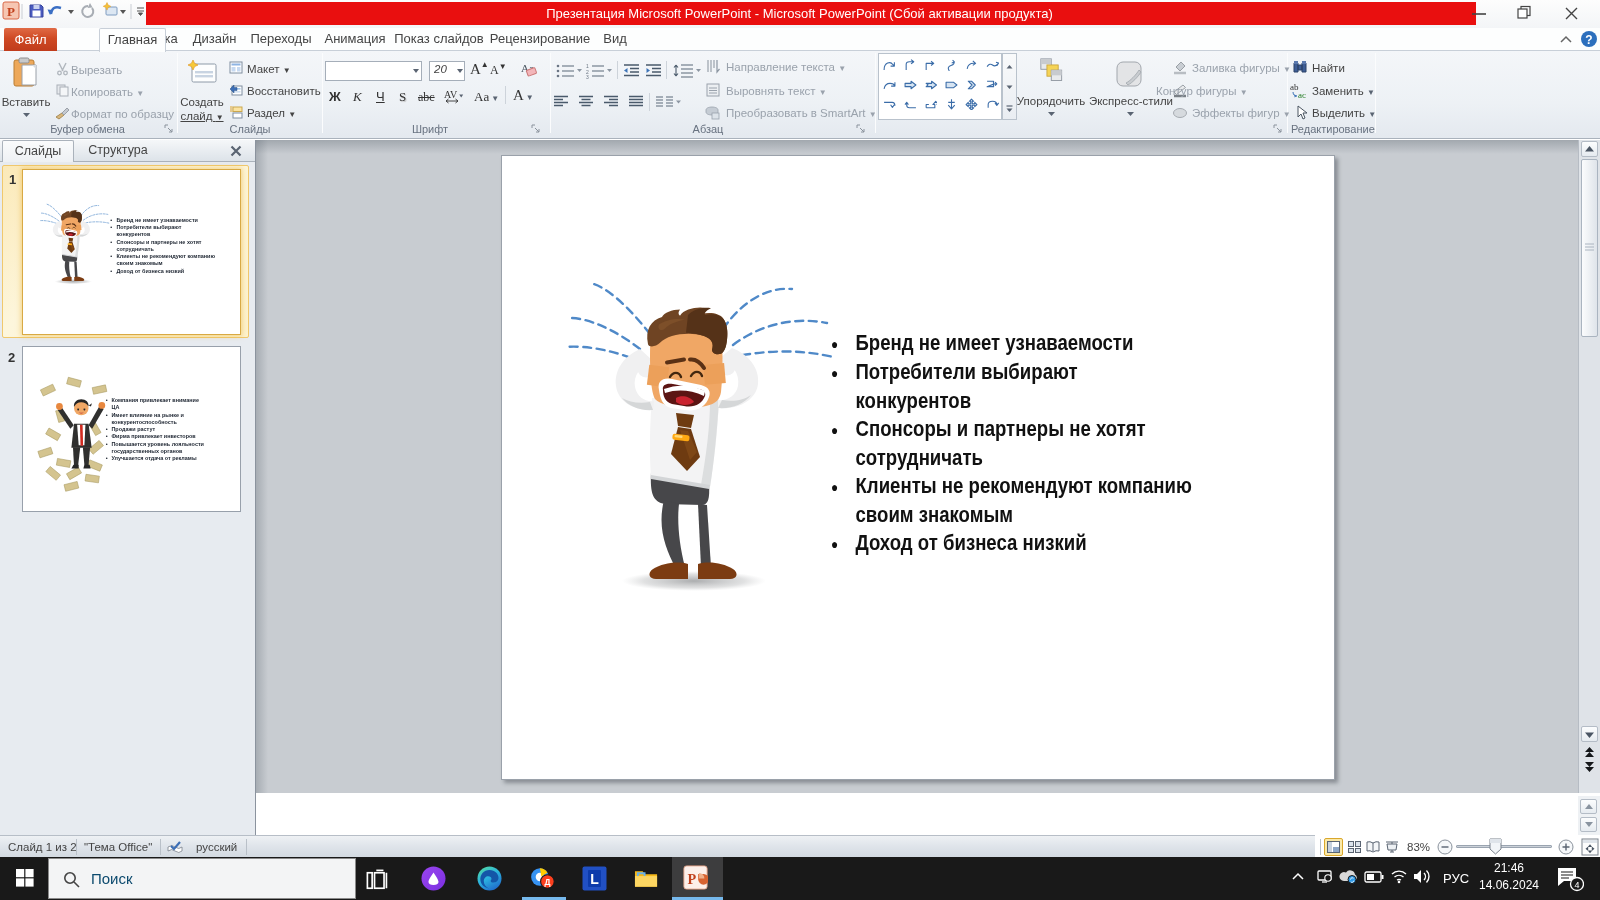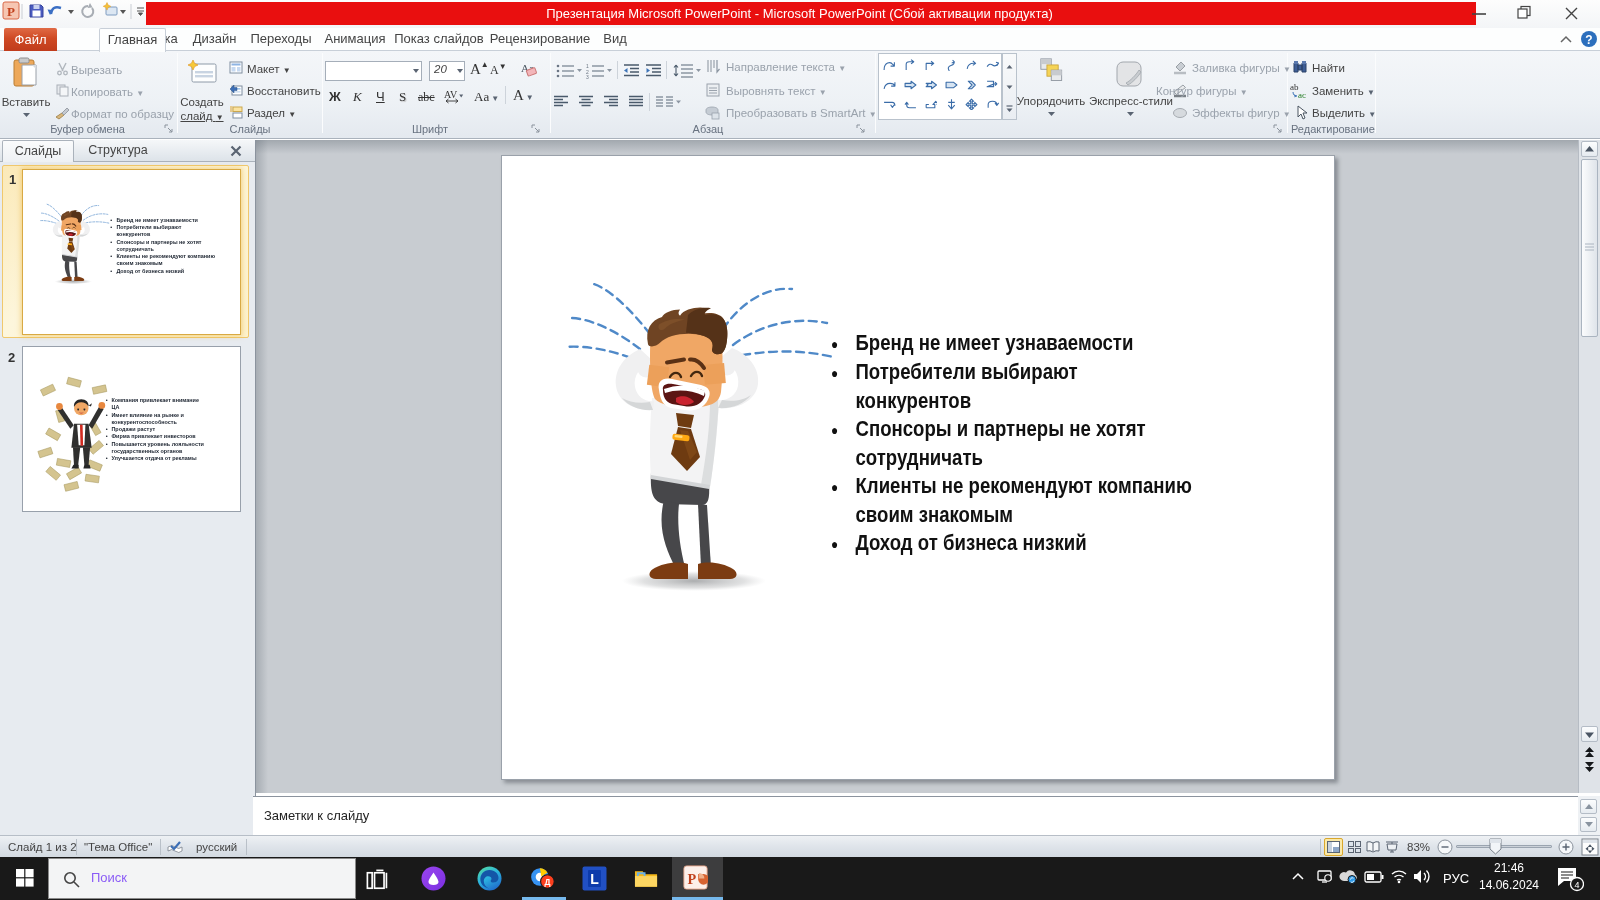--- a/index.html
+++ b/index.html
@@ -52,27 +52,27 @@
 #bullets div { padding-left:29px; }
 
 
 #vscroll { position:absolute; left:1578px; top:140px; width:22px; height:653px; background:#dfe3e8; border-left:1px solid #b6bcc4; }
 
 
 #notes { position:absolute; left:253px; top:796px; width:1325px; height:39px; background:#fff; border-top:1px solid #8b939e; }
 #notes .txt { position:absolute; left:11px; top:11px; font-size:13px; color:#222; }
 
 
-#statusbar { position:absolute; left:0; top:835px; width:1600px; height:22px; background:linear-gradient(#eef1f4,#dfe4ea 50%,#d3dae1); border-top:1px solid #b7bec7; font-size:11.5px; color:#444; }
+#statusbar { position:absolute; left:0; top:835px; width:1315px; height:22px; background:linear-gradient(#eef1f4,#dfe4ea 50%,#d3dae1); border-top:1px solid #b7bec7; font-size:11.5px; color:#444; }
 .sdiv { position:absolute; top:3px; height:16px; width:1px; background:#b9c0c8; }
 
 
 #taskbar { position:absolute; left:0; top:857px; width:1600px; height:43px; background:#191919; }
 #searchbox { position:absolute; left:48px; top:1px; width:308px; height:41px; background:#f3f4f5; border:1px solid #8a8a8a; }
-#searchbox span { position:absolute; left:42px; top:11px; font-size:13px; color:#8b5cf6; }
+#searchbox span { position:absolute; left:42px; top:11px; font-size:15px; color:#0c4a6e; }
 .tbicon { position:absolute; top:9px; width:25px; height:25px; }
 .tray { position:absolute; color:#fff; font-size:12px; }
 </style>
 </head>
 <body>
 <div id="app">
 
   <div id="titlebar"></div>
   <div id="redbar">Презентация Microsoft PowerPoint  -  Microsoft PowerPoint (Сбой активации продукта)</div>
 
@@ -591,23 +591,20 @@
     <div class="abs" style="left:2px;top:586px;width:17px;height:16px;background:linear-gradient(#fcfdfe,#e6ebf0);border:1px solid #b4bcc6;border-radius:2px;"></div>
     <svg class="abs" style="left:5px;top:591px" width="11" height="8" viewBox="0 0 11 8">
         <path d="M5.5 7 L10 1.5 H1 Z" fill="#4a5563"></path>
       </svg>
     <svg class="abs" style="left:4px;top:606px" width="13" height="30" viewBox="0 0 13 30">
       <path d="M6.5 1 L11 6 H2 Z M6.5 6 L11 11 H2 Z" fill="#16181b"></path>
       <path d="M6.5 21 L11 16 H2 Z M6.5 26 L11 21 H2 Z" fill="#16181b"></path>
     </svg>
   </div>
 
-  <div id="notes">
-      <span class="txt">Заметки к слайду</span>
-    </div>
   <div class="abs" style="left:1578px;top:796px;width:22px;height:39px;background:#eef1f4;"></div>
   <div class="abs" style="left:1580px;top:799px;width:17px;height:15px;background:linear-gradient(#fcfdfe,#e6ebf0);border:1px solid #b4bcc6;border-radius:2px;"></div>
   <svg class="abs" style="left:1584px;top:803px" width="10" height="7" viewBox="0 0 10 7">
       <path d="M5 1 L9 6 H1 Z" fill="#8a94a0"></path>
     </svg>
   <div class="abs" style="left:1580px;top:817px;width:17px;height:15px;background:linear-gradient(#fcfdfe,#e6ebf0);border:1px solid #b4bcc6;border-radius:2px;"></div>
   <svg class="abs" style="left:1584px;top:821px" width="10" height="7" viewBox="0 0 10 7">
       <path d="M5 6 L9 1 H1 Z" fill="#8a94a0"></path>
     </svg>
 

